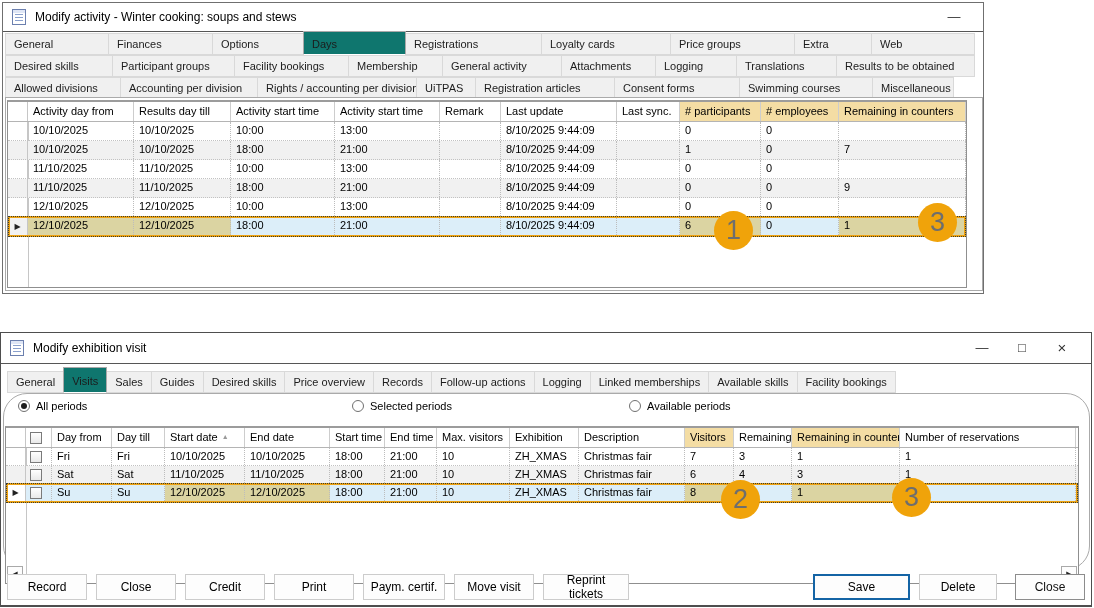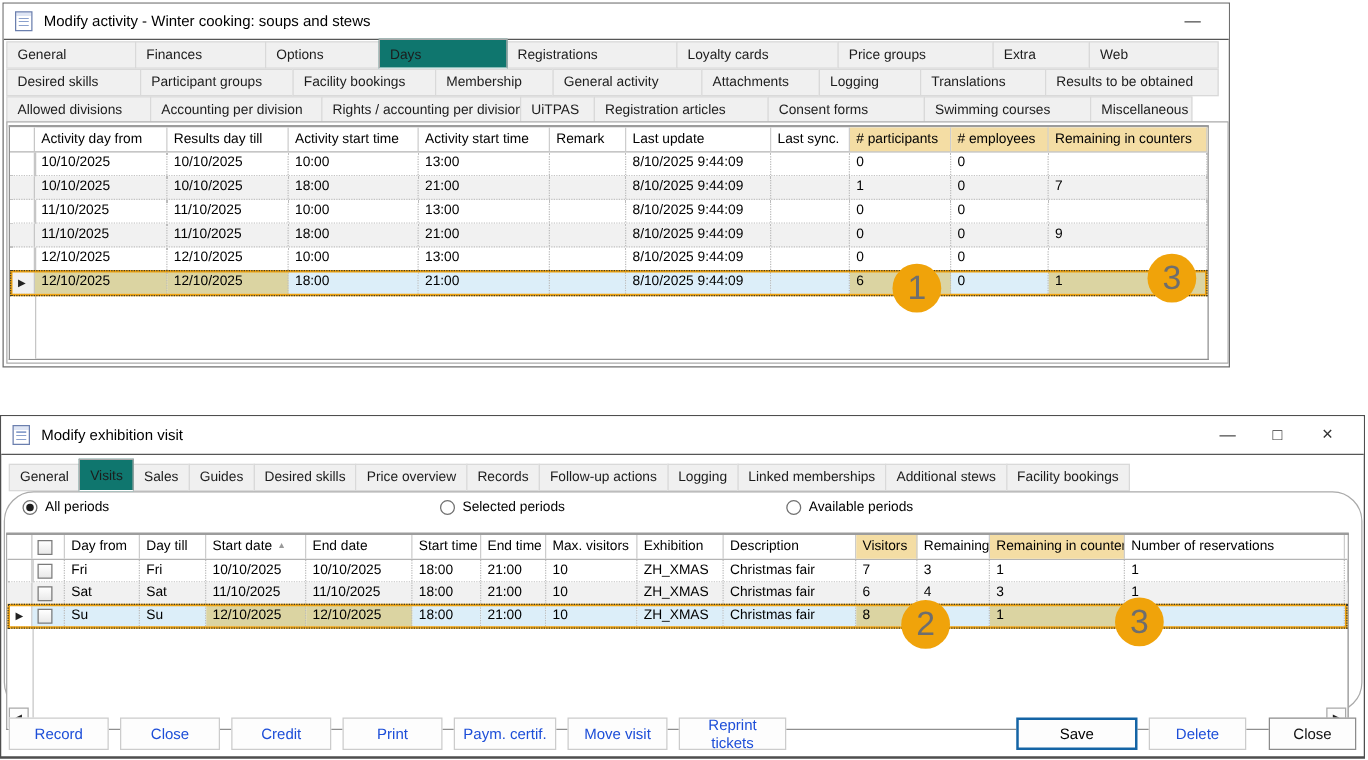--- a/index.html
+++ b/index.html
@@ -64,21 +64,21 @@
   .g-row.selected::after{content:"";position:absolute;left:0;right:0;top:-1px;bottom:-2px;
       border:2px solid var(--sel-border);pointer-events:none;}
   .g-row.selected::before{content:"";position:absolute;left:0;right:0;top:-1px;bottom:-2px;
       border:1px dotted #3c3c2e;pointer-events:none;z-index:3;}
   .hscroll-btn{position:absolute;bottom:1px;width:16px;height:16px;border:1px solid #a9a9a9;background:#fdfdfd;
       display:flex;align-items:center;justify-content:center;font-size:7px;color:#222;box-sizing:border-box;}
   .hscroll-left{left:1px;}
   .hscroll-right{right:1px;}
   
   .buttonbar{position:absolute;left:0;right:0;top:240px;height:28px;display:flex;align-items:center;padding:0 6px;box-sizing:border-box;}
-  .btn{height:26px;box-sizing:border-box;border:1px solid #cccccc;background:#fdfdfd;font-size:12px;color:#1d4ed8;
+  .btn{height:26px;box-sizing:border-box;border:1px solid #cccccc;background:#fdfdfd;font-size:12px;color:#000000;
        display:flex;align-items:center;justify-content:center;margin-right:9px;flex:none;}
   .btn.dark{color:#111;border-color:#8c8c8c;margin-right:0;}
   .btn.primary{border:2px solid var(--save-border);color:#000;margin-right:9px;}
   .btn-spacer{flex:1;}
   
   .callout{position:absolute;width:39px;height:39px;border-radius:50%;background:var(--callout-bg);
       display:flex;align-items:center;justify-content:center;font-size:27px;color:var(--callout-text);z-index:9;}
 </style>
 </head>
 <body>
@@ -262,21 +262,21 @@
           <div class="tab">General</div>
           <div class="tab active">Visits</div>
           <div class="tab">Sales</div>
           <div class="tab">Guides</div>
           <div class="tab">Desired skills</div>
           <div class="tab">Price overview</div>
           <div class="tab">Records</div>
           <div class="tab">Follow-up actions</div>
           <div class="tab">Logging</div>
           <div class="tab">Linked memberships</div>
-          <div class="tab">Additional stews</div>
+          <div class="tab">Available skills</div>
           <div class="tab">Facility bookings</div>
         </div>
       </div>
     <div class="tabpage page-visit">
       <div class="radio-row" id="visitRadios">
           <div class="radio-item" style="left: 14px;">
             <span class="radio on"></span>
             <span>All periods</span>
           </div>
           <div class="radio-item" style="left: 348px;">

